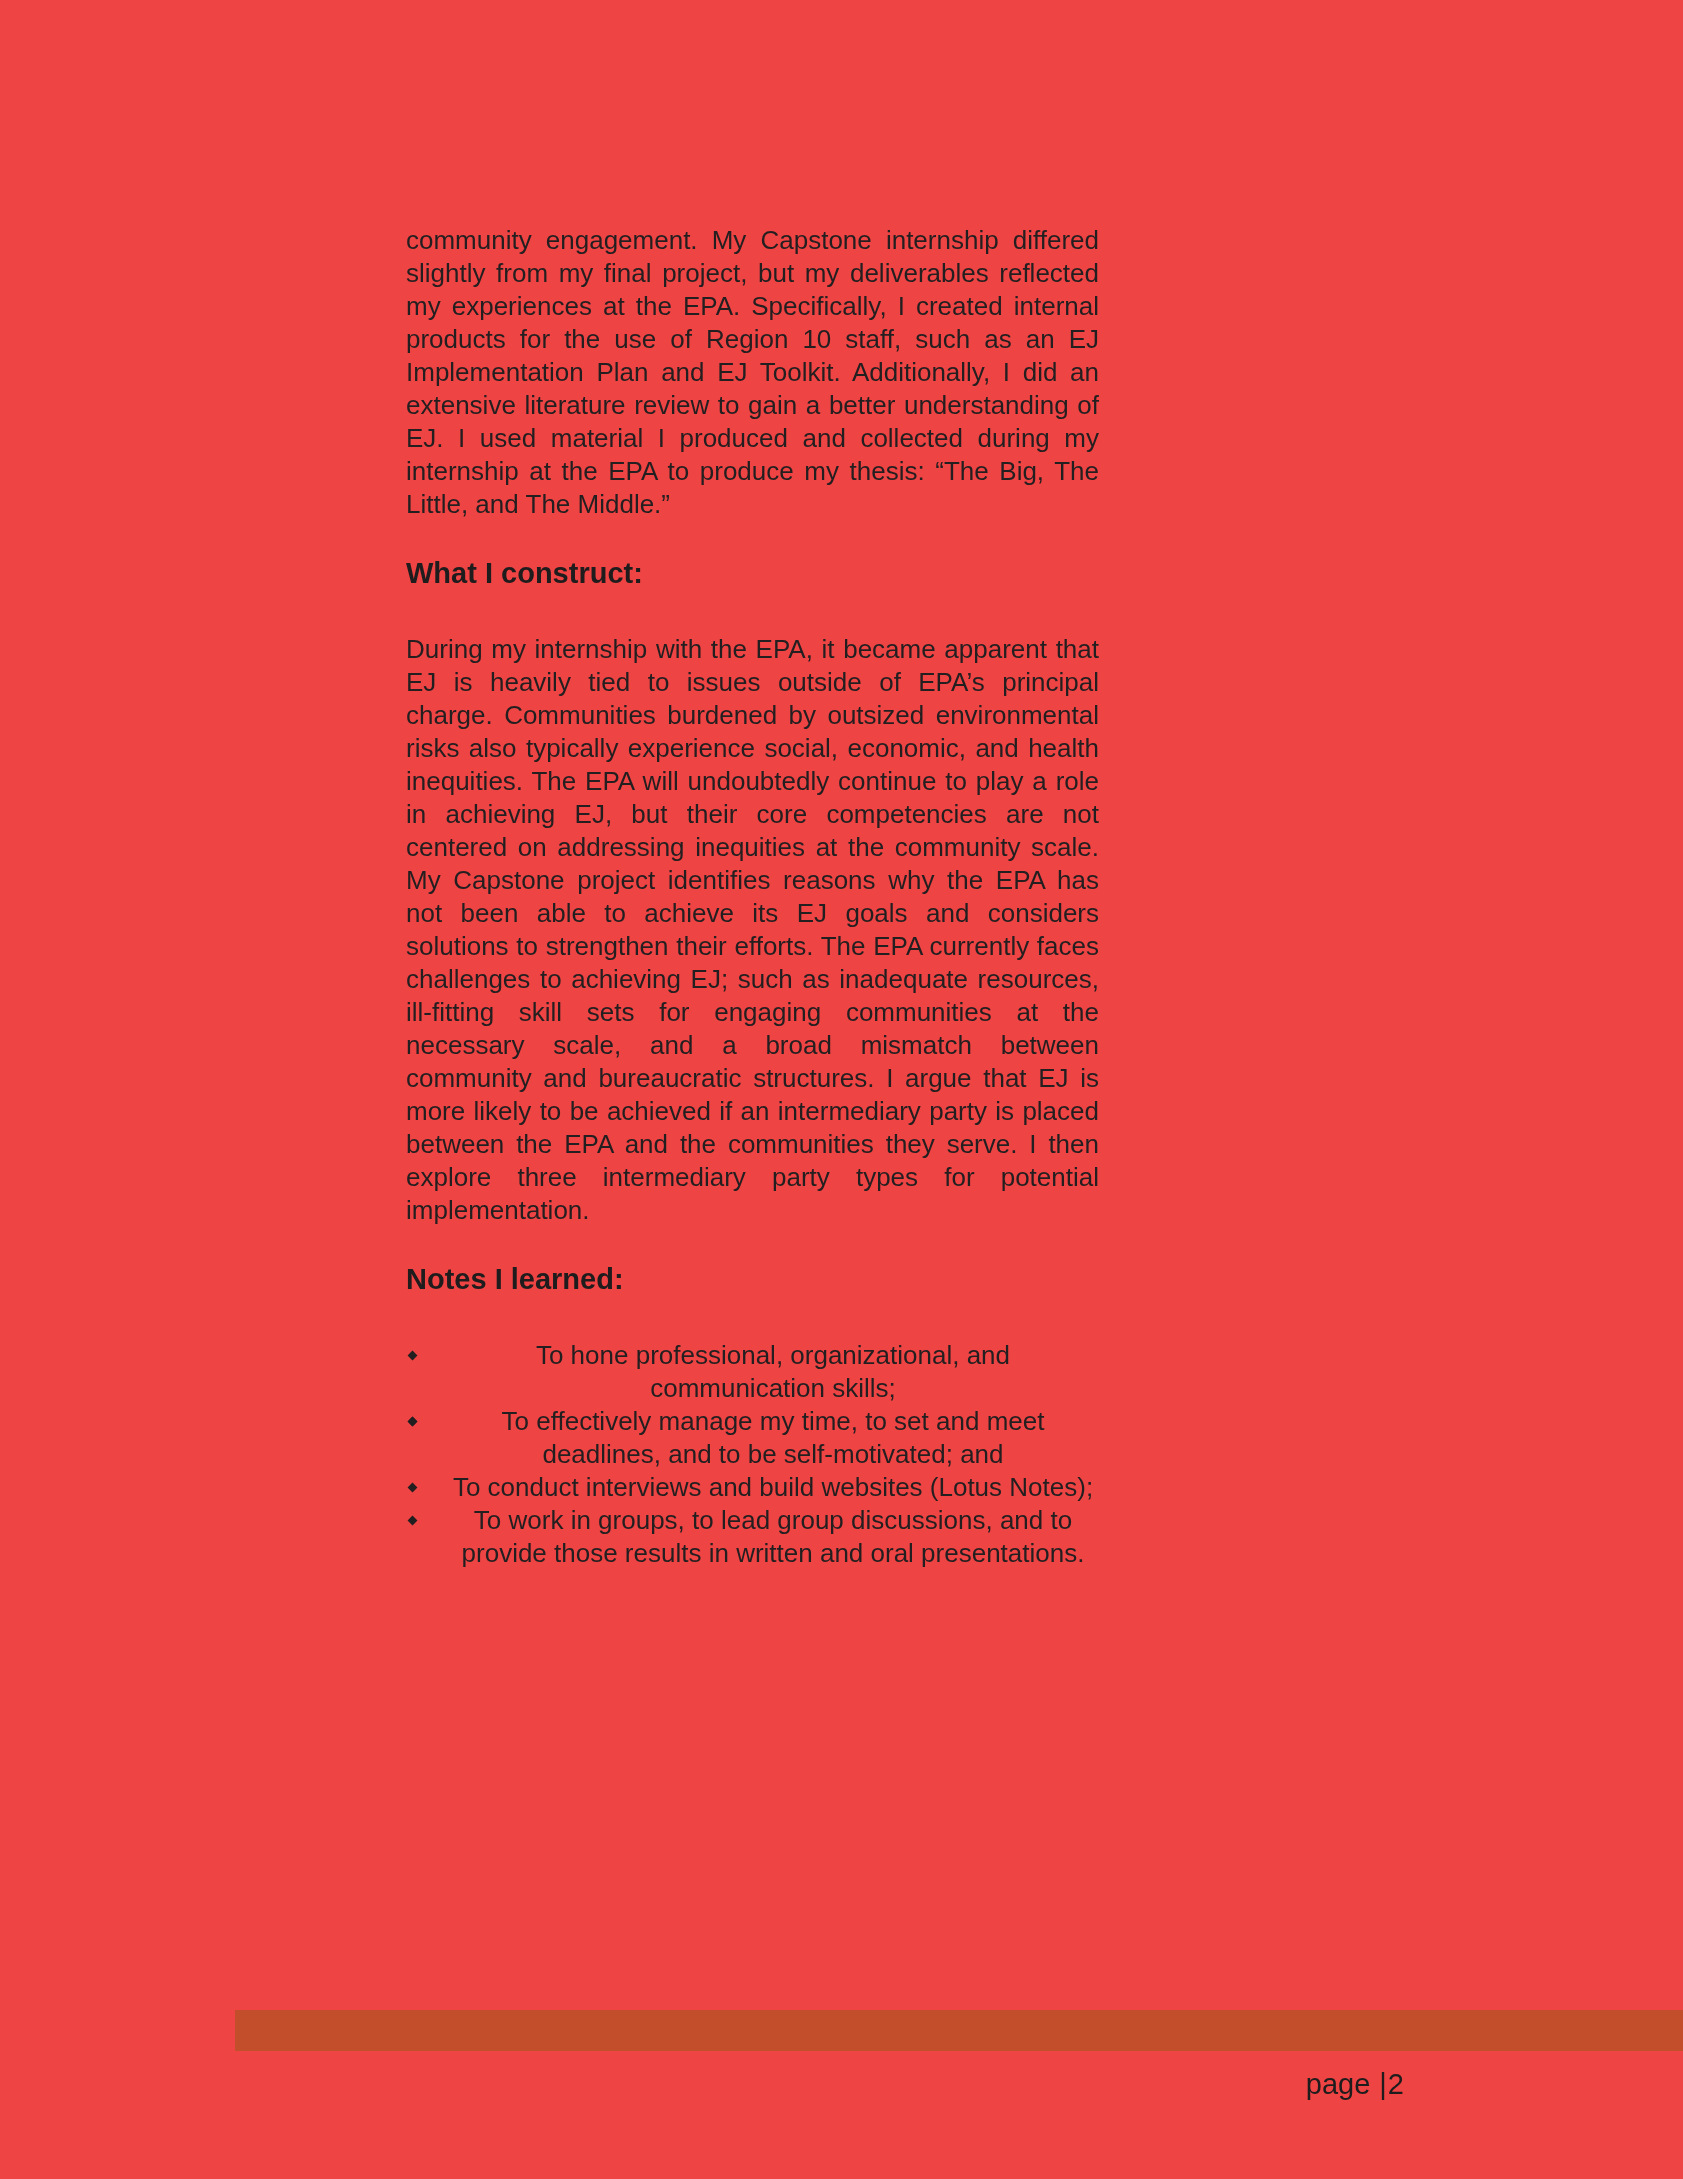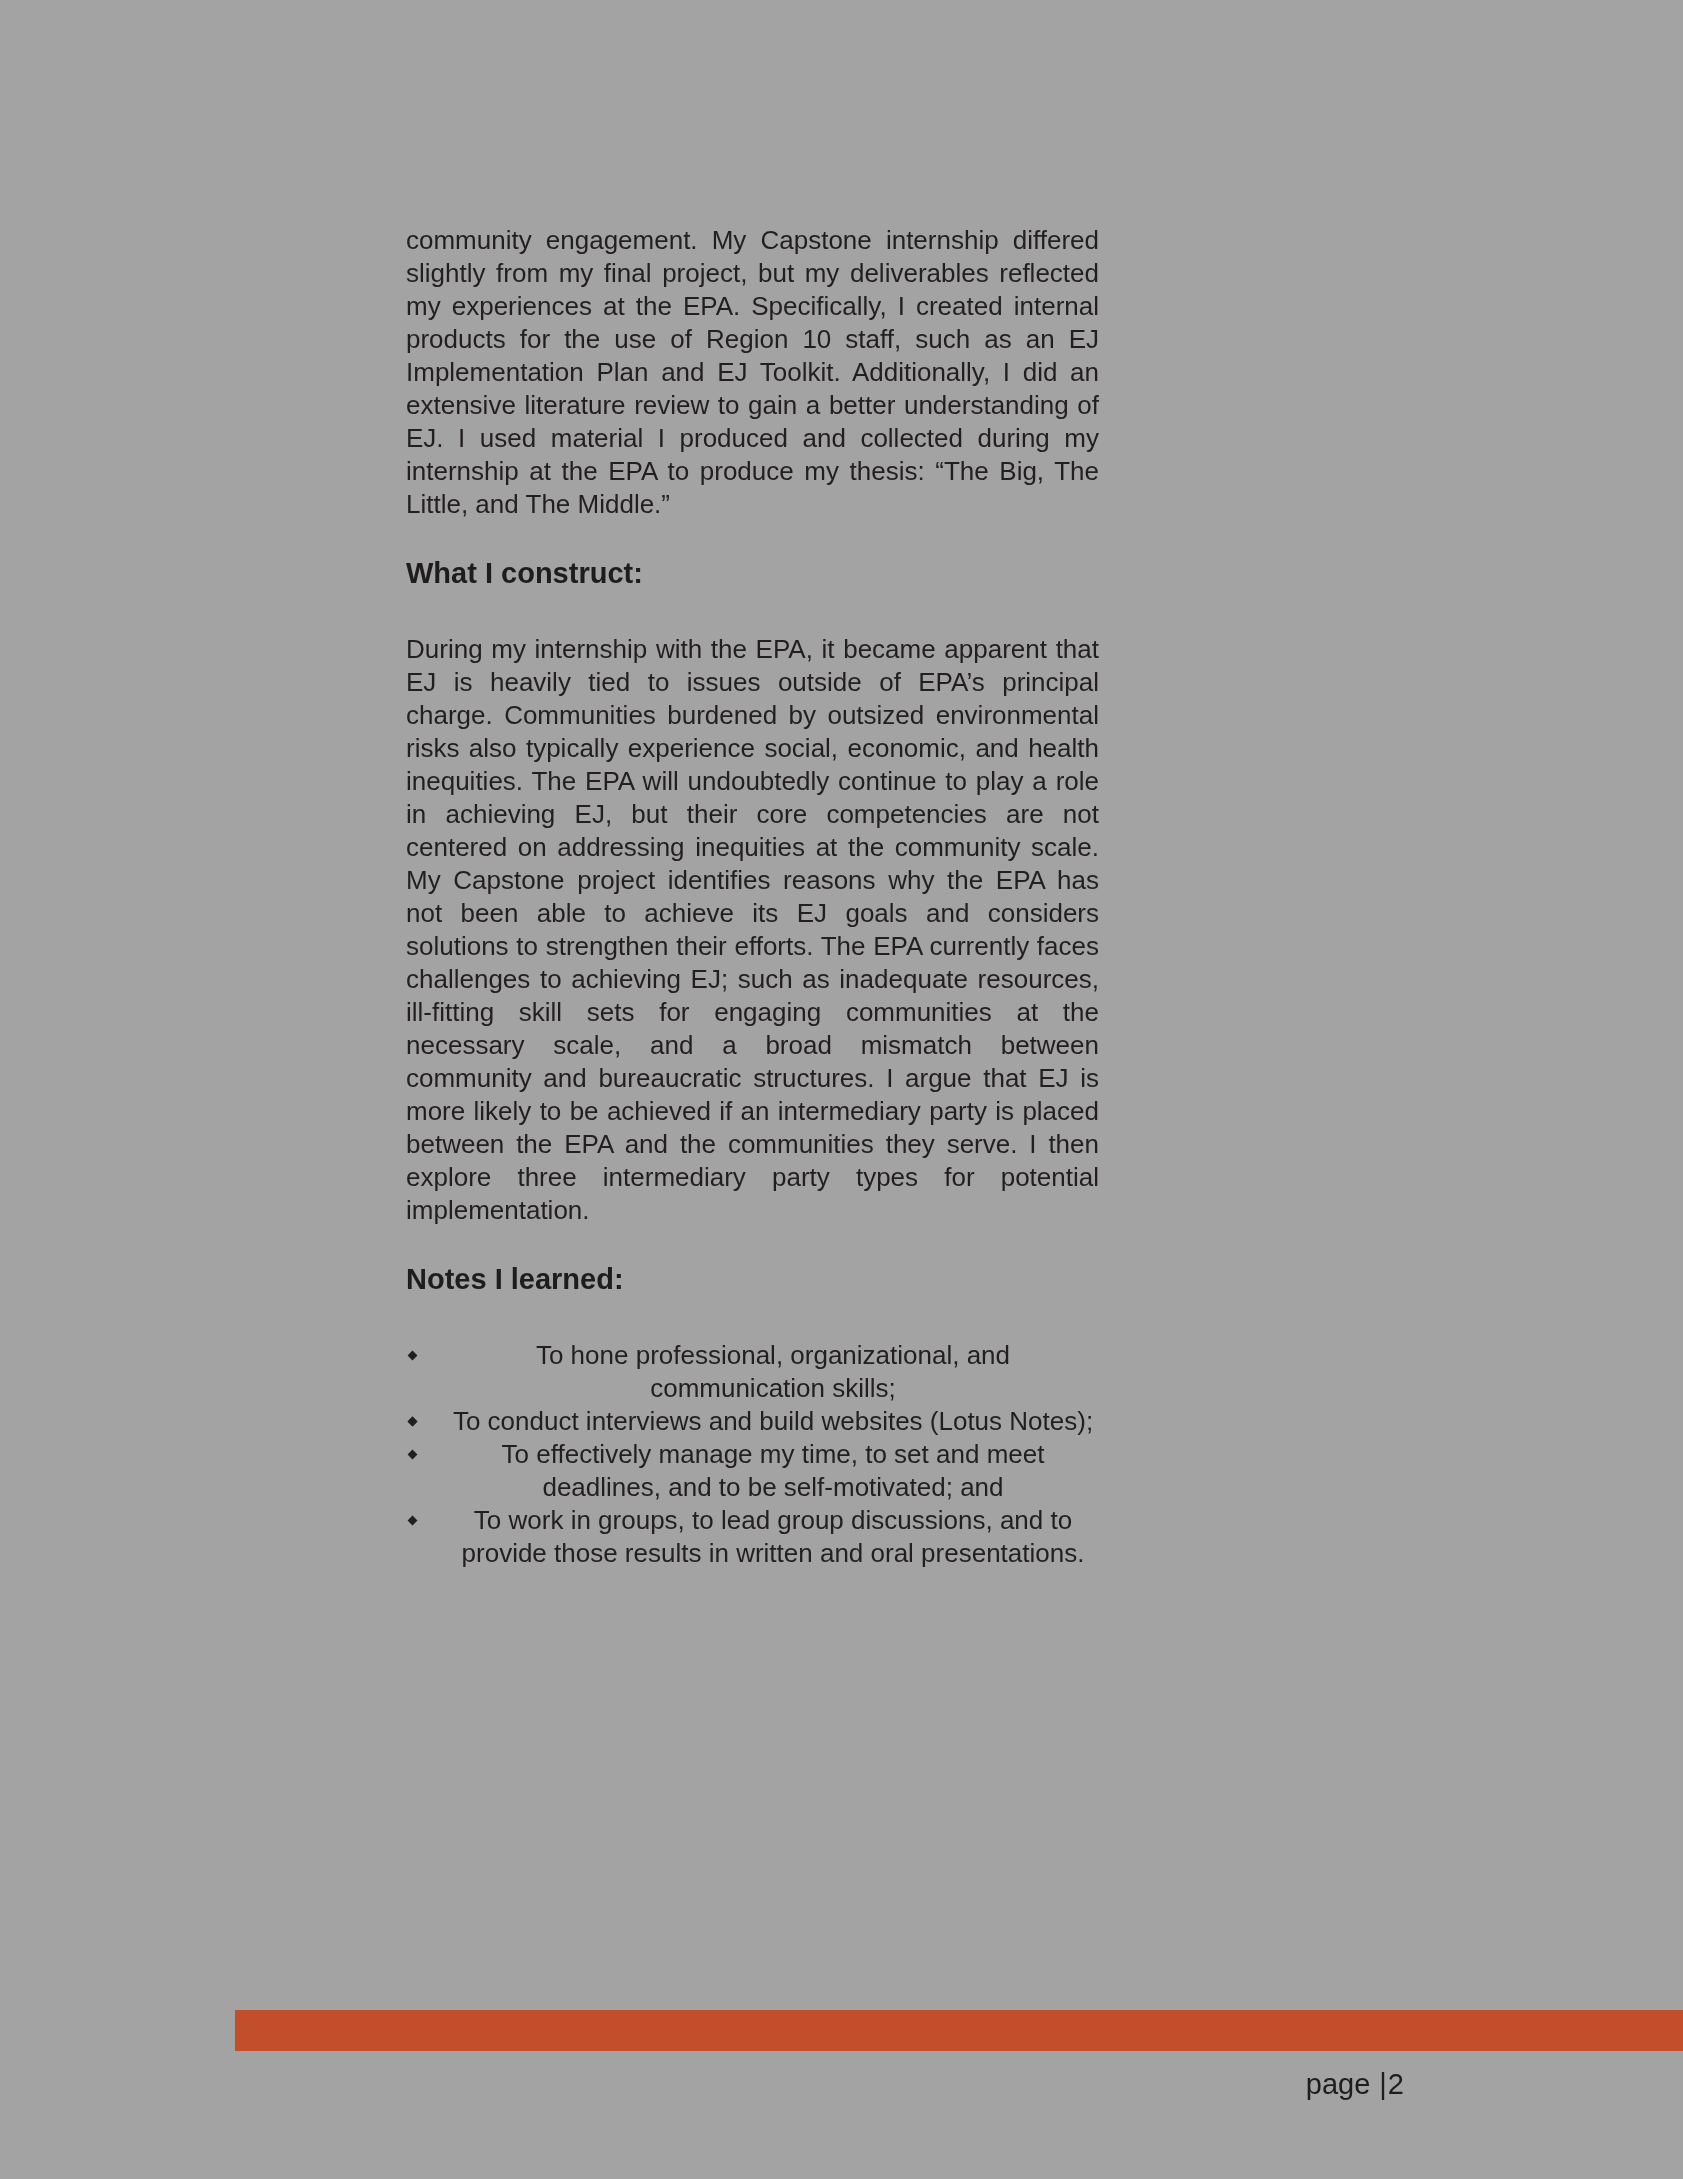--- a/index.html
+++ b/index.html
@@ -4,21 +4,21 @@
 <style>
   html, body {
     margin: 0;
     padding: 0;
     background: #ffffff;
   }
   .page {
     position: relative;
     width: 1683px;
     height: 2179px;
-    background: #a3a3a3;
+    background: #ef4444;
     font-family: "Liberation Sans", sans-serif;
     color: #231f20;
     overflow: hidden;
   }
   .text-column {
     position: absolute;
     left: 406px;
     top: 224px;
     width: 693px;
   }
@@ -100,25 +100,25 @@
     <ul class="bullet-list">
       <li>
         <span class="bullet-marker"></span>
         <span class="bullet-text" data-bind="document.learned.bullets.0">To hone professional, organizational, and communication skills;</span>
       </li>
       <li>
         <span class="bullet-marker"></span>
       </li>
       <li>
         <span class="bullet-marker"></span>
-        <span class="bullet-text" data-bind="document.learned.bullets.2">To conduct interviews and build websites (Lotus Notes);</span>
+        <span class="bullet-text" data-bind="document.learned.bullets.3">To effectively manage my time, to set and meet deadlines, and to be self-motivated; and</span>
       </li>
       <li>
         <span class="bullet-marker"></span>
-        <span class="bullet-text" data-bind="document.learned.bullets.3">To effectively manage my time, to set and meet deadlines, and to be self-motivated; and</span>
+        <span class="bullet-text" data-bind="document.learned.bullets.2">To conduct interviews and build websites (Lotus Notes);</span>
       </li>
       <li>
         <span class="bullet-marker"></span>
         <span class="bullet-text" data-bind="document.learned.bullets.4">To work in groups, to lead group discussions, and to provide those results in written and oral presentations.</span>
       </li>
     </ul>
 
   </div>
 
   <div class="accent-bar" data-bind-style="background:document.accent_color" style="background: rgb(194, 78, 44);"></div>

